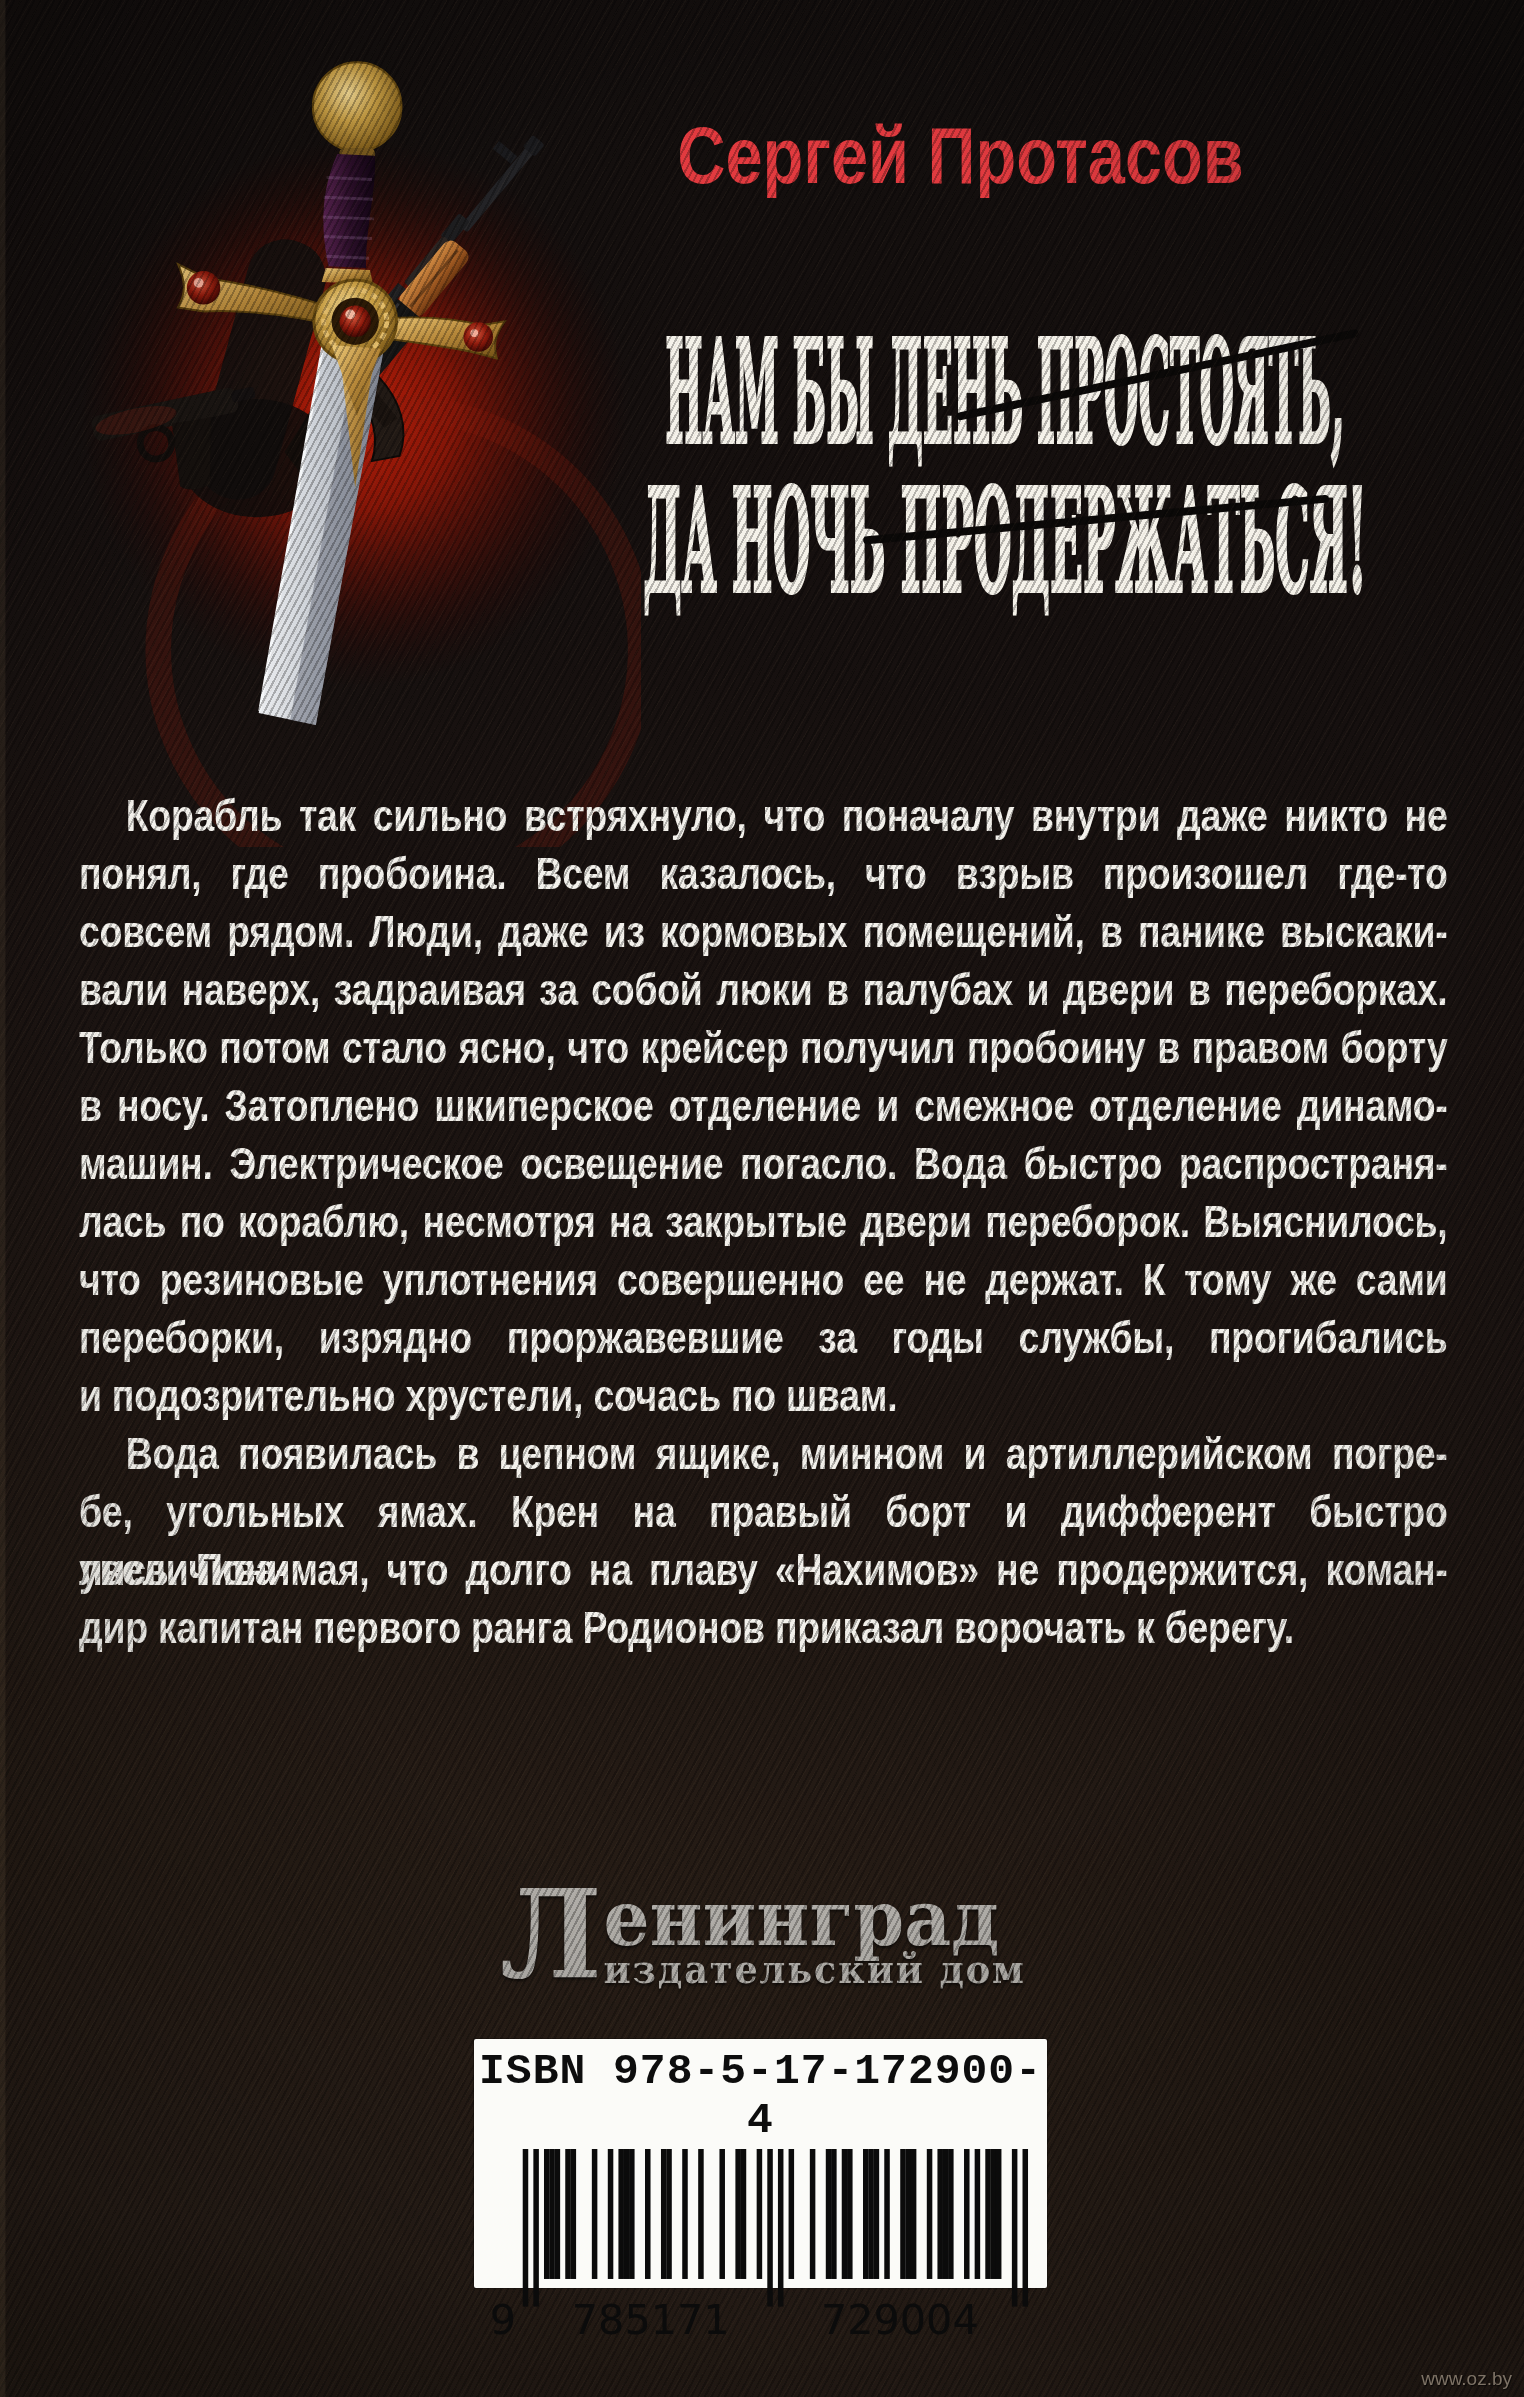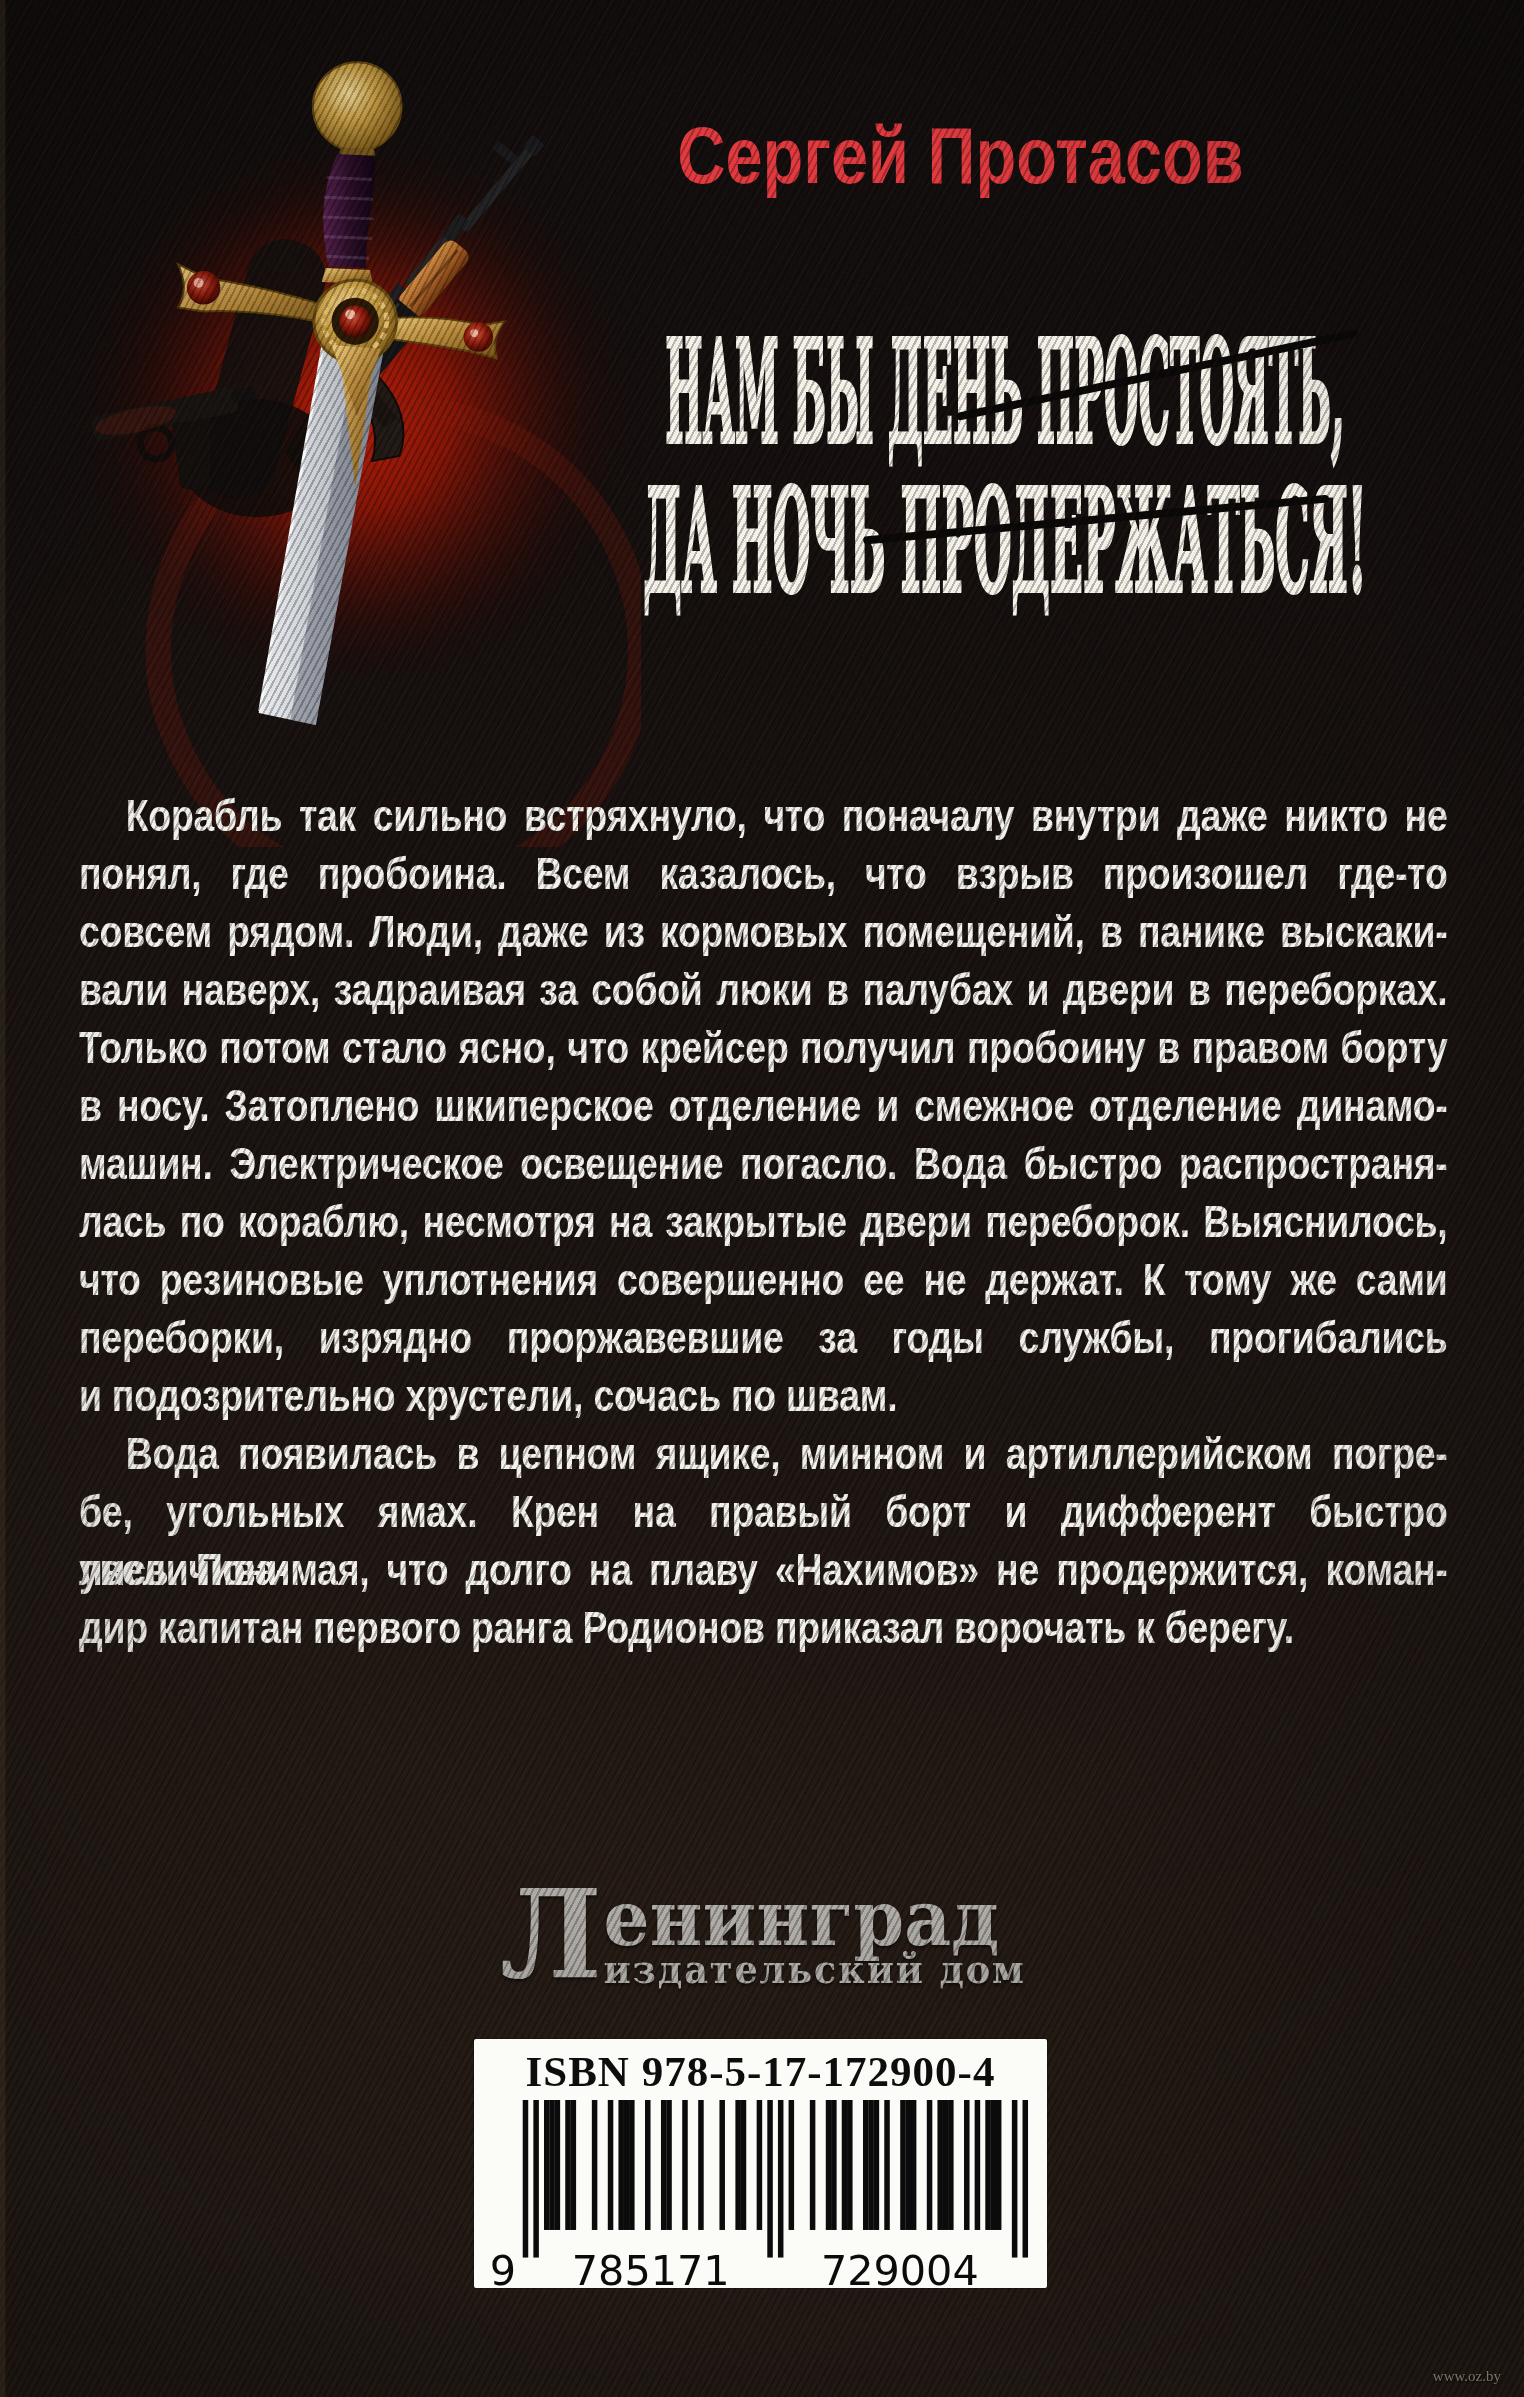--- a/index.html
+++ b/index.html
@@ -53,27 +53,27 @@
   .logo-col{display:flex;flex-direction:column;margin-left:2px;}
   .logo-rest{font-size:77px;line-height:63px;display:block;}
   .logo-sub{font-size:39px;line-height:37px;letter-spacing:2px;display:block;margin-top:1px;}
   .isbn-box{
     position:absolute;left:474px;top:2039px;width:573px;height:249px;z-index:7;
     background:#fbfbf8;border-radius:2px;box-shadow:0 0 0 1px rgba(0,0,0,.2);
   }
   .isbn-label{
     margin-top:7.9px;text-align:center;color:#0d0d0d;
     font-weight:bold;font-size:43px;letter-spacing:1px;
-    font-family:Liberation Serif, serif;
+    font-family:Liberation Mono, monospace;
   }
   .barcode{display:block;margin:3.9px auto 0 auto;}
   .bc-digit{font-family:"DejaVu Sans",sans-serif;font-size:42px;fill:#0b0b0b;text-anchor:middle;}
   .watermark{
-    position:absolute;right:24px;top:2368px;z-index:8;
-    font-family:Liberation Serif, serif;font-size:15px;color:#96herit;
+    position:absolute;right:13px;top:2368px;z-index:8;
+    font-family:Liberation Sans, sans-serif;font-size:19px;color:#96herit;
     color:#95897a;opacity:.8;text-shadow:1px 1px 1px rgba(0,0,0,.8);
   }
 </style>
 </head>
 <body>
 
 <div class="page">
 
   <svg class="art" width="611" height="827" viewBox="0 0 620 840">
     <defs>

